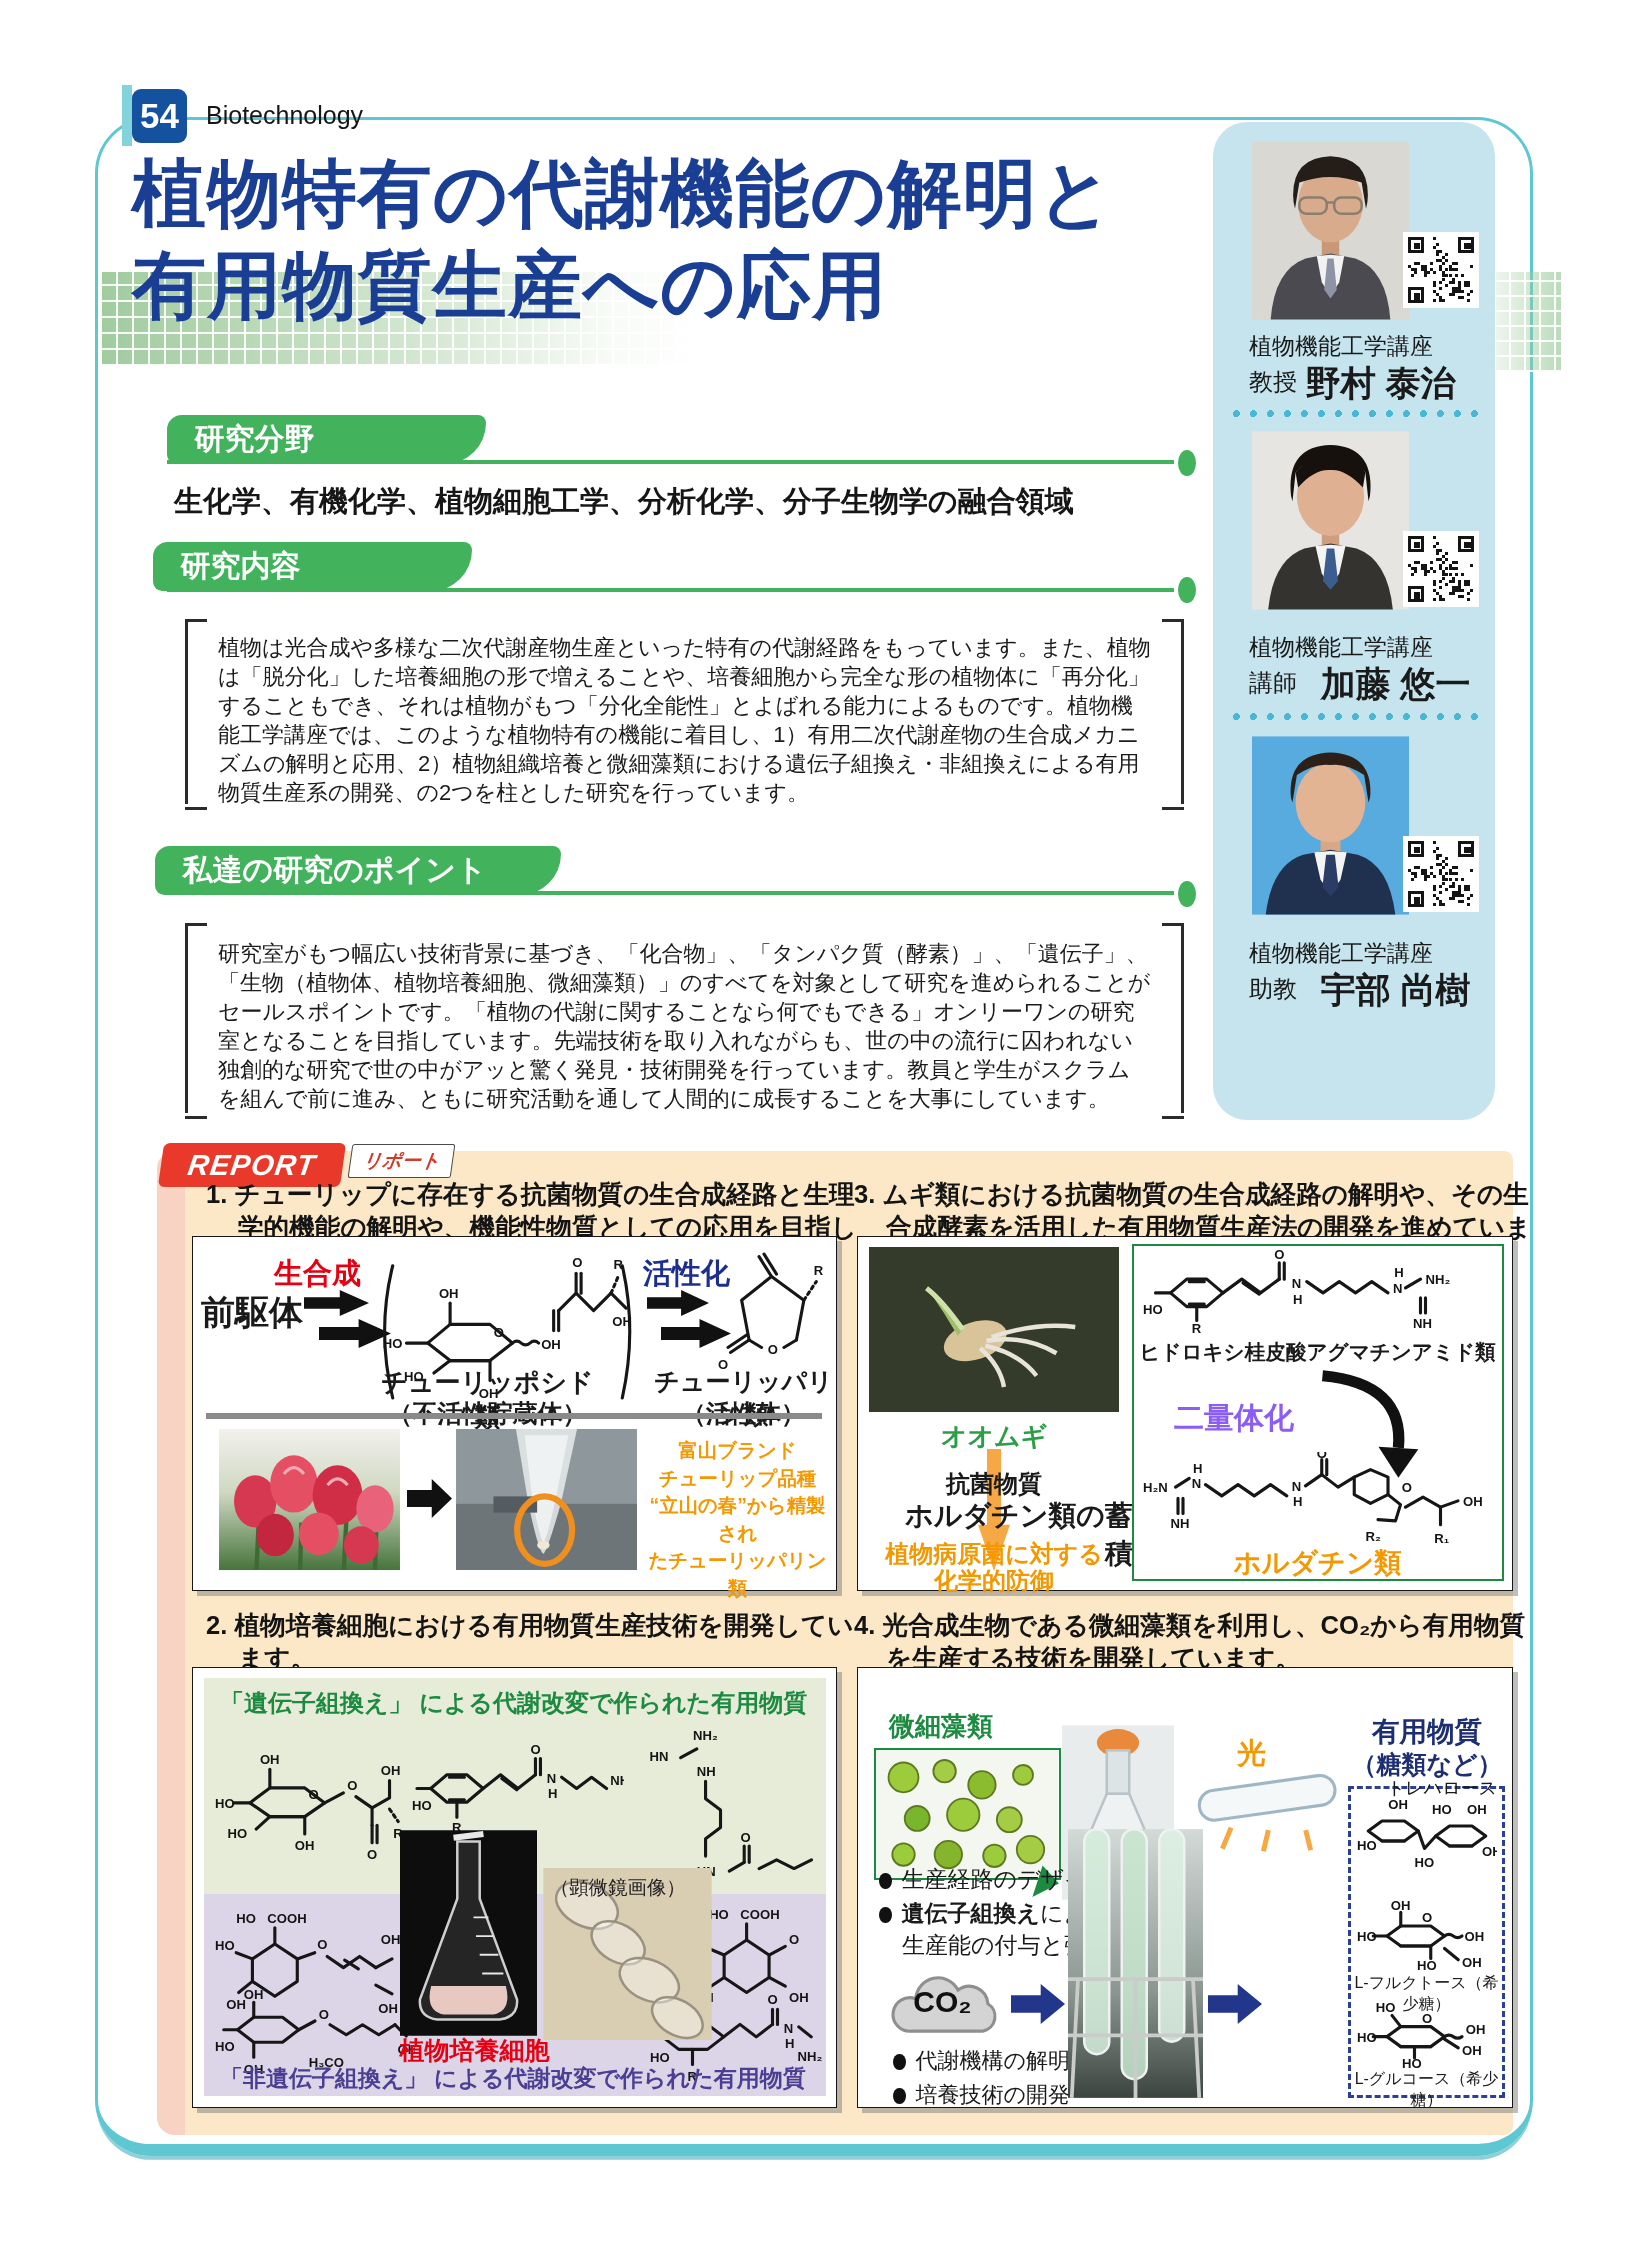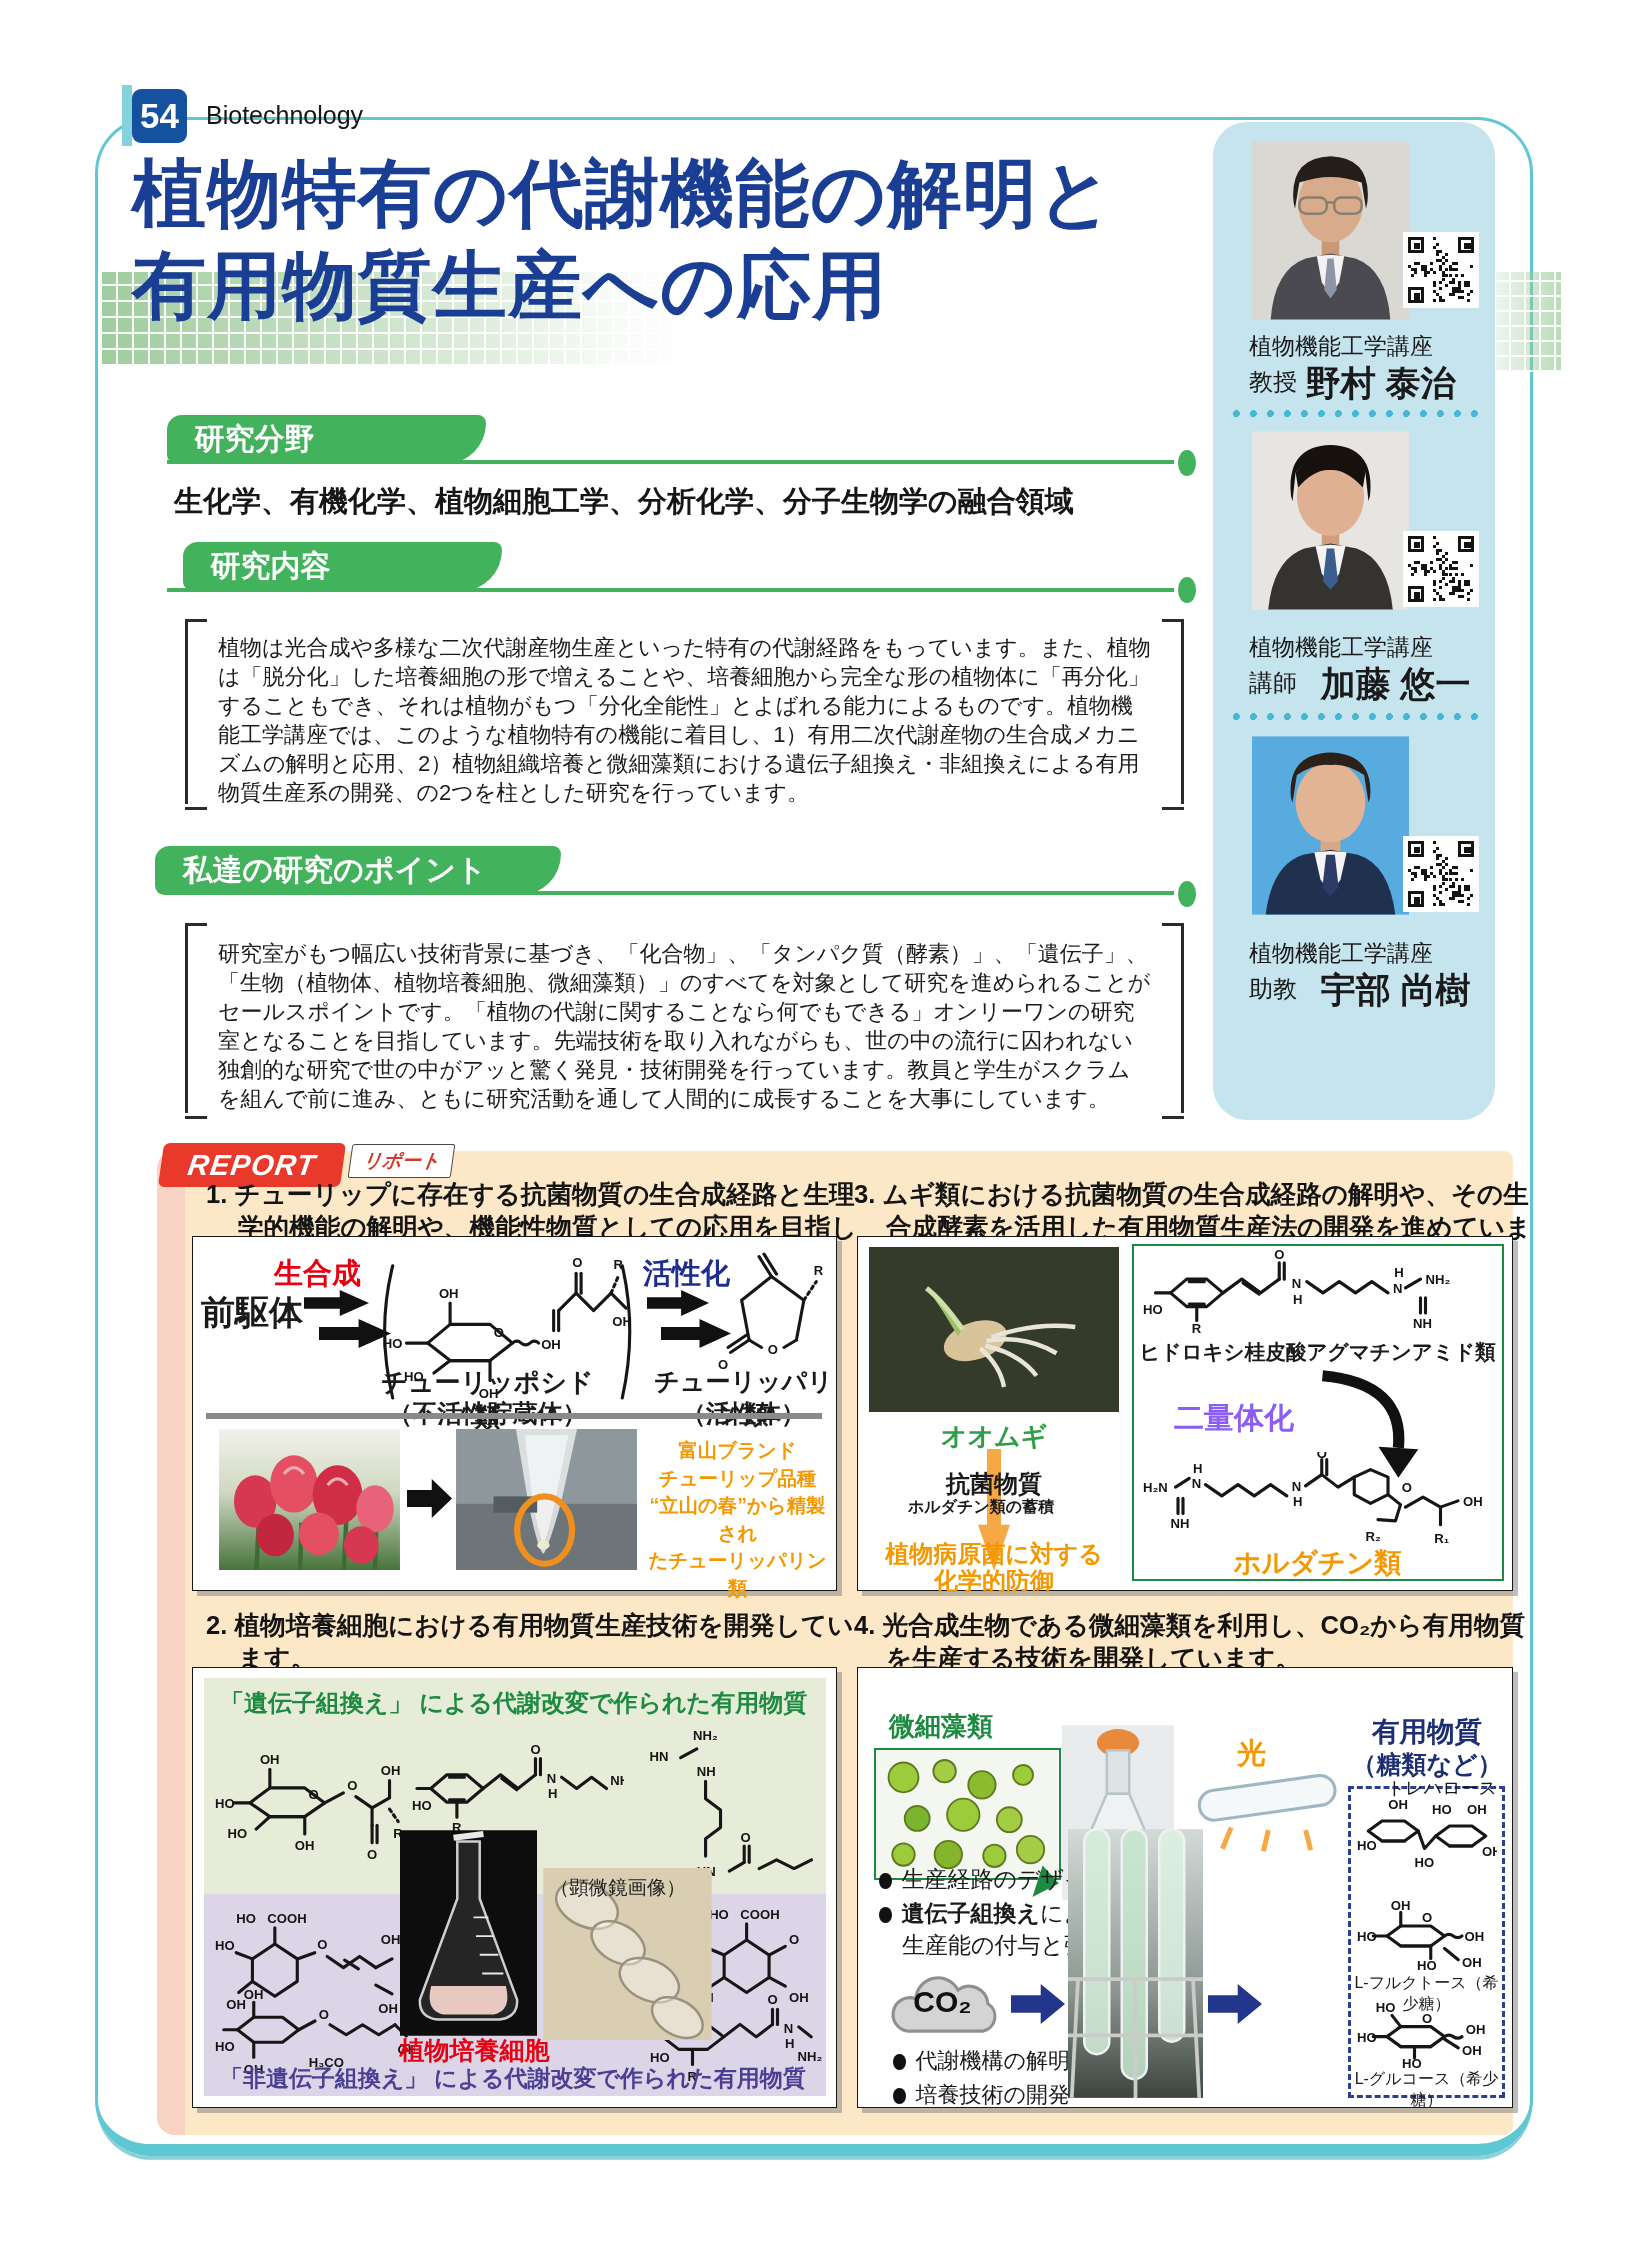--- a/index.html
+++ b/index.html
@@ -63,21 +63,21 @@
 <div class="a b" style="left:132px;top:157px;font-size:74px;color:#1a3e94;letter-spacing:1.2px;line-height:1;">植物特有の代謝機能の解明と</div>
 <div class="a b" style="left:132px;top:249px;font-size:74px;color:#1a3e94;letter-spacing:1.2px;line-height:1;">有用物質生産への応用</div>
 
 <div class="a gbadge" style="left:167px;top:415px;width:319px;">
   <span>研究分野</span>
 </div>
 <div class="a grule" style="left:167px;top:460px;width:1007px;"></div>
 <div class="a gdot" style="left:1178px;top:450px;"></div>
 <div class="a b" style="left:174px;top:482px;font-size:29px;color:#161616;">生化学、有機化学、植物細胞工学、分析化学、分子生物学の融合領域</div>
 
-<div class="a gbadge" style="left:183px;top:542px;width:319px;">
+<div class="a gbadge" style="left:153px;top:542px;width:319px;">
   <span>研究内容</span>
 </div>
 <div class="a grule" style="left:167px;top:588px;width:1007px;"></div>
 <div class="a gdot" style="left:1178px;top:577px;"></div>
 <div class="a bracketbox" style="left:185px;top:622px;width:999px;height:182px;">
   <div class="para" style="padding:11.2px 30px;">植物は光合成や多様な二次代謝産物生産といった特有の代謝経路をもっています。また、植物は「脱分化」した培養細胞の形で増えることや、培養細胞から完全な形の植物体に「再分化」することもでき、それは植物がもつ「分化全能性」とよばれる能力によるものです。植物機能工学講座では、このような植物特有の機能に着目し、1）有用二次代謝産物の生合成メカニズムの解明と応用、2）植物組織培養と微細藻類における遺伝子組換え・非組換えによる有用物質生産系の開発、の2つを柱とした研究を行っています。</div>
 </div>
 
 <div class="a gbadge" style="left:155px;top:846px;width:406px;align-items:center;">
   <span>私達の研究のポイント</span>
@@ -525,21 +525,21 @@
     <rect width="400" height="264" fill="#2f3627" opacity="0.5"></rect>
     <ellipse cx="170" cy="150" rx="52" ry="30" transform="rotate(-18 170 150)" fill="#d9c49a"></ellipse>
     <path d="M150 132 Q120 90 96 70 Q120 104 142 142" fill="#9fbf6a"></path>
     <path d="M188 150 Q250 140 300 170 M186 158 Q240 170 268 206 M178 162 Q210 190 216 224 M196 144 Q268 120 330 128" stroke="#e8e4da" stroke-width="7" fill="none"></path>
     <path d="M150 132 Q116 84 92 66" stroke="#cfe0a8" stroke-width="8" fill="none"></path>
   </svg>
 </div>
 <div class="a b" style="left:869px;top:1419px;width:250px;text-align:center;font-size:26px;color:#2e9e46;">オオムギ</div>
 <div class="a downarrow" style="left:978px;top:1449px;width:32px;height:122px;"></div>
 <div class="a b" style="left:869px;top:1468px;width:250px;text-align:center;font-size:24px;">抗菌物質</div>
-<div class="a b" style="left:856px;top:1497px;width:250px;text-align:center;font-size:16px;">ホルダチン類の蓄積</div>
+<div class="a b" style="left:883px;top:1497px;width:250px;text-align:right;font-size:28px;">ホルダチン類の蓄積</div>
 <div class="a b" style="left:869px;top:1538px;width:250px;text-align:center;font-size:24px;color:#f39800;">植物病原菌に対する</div>
 <div class="a b" style="left:869px;top:1565px;width:250px;text-align:center;font-size:24px;color:#f39800;">化学的防御</div>
 
 <div class="a" style="left:1132px;top:1244px;width:372px;height:337px;border:2.5px solid #1d8a41;background:#fff;box-sizing:border-box;"></div>
 <div class="a" style="left:1143px;top:1249px;">
   <svg width="350" height="84" viewBox="0 0 560 134">
     <path class="st" d="M44 70 L70 48 L102 48 L128 70 L102 92 L70 92 Z"></path>
     <path class="st" d="M74 52 L98 52 M74 88 L98 88"></path>
     <path class="st" d="M44 70 L20 70"></path>
       <text class="ats" x="0" y="104">HO</text>

